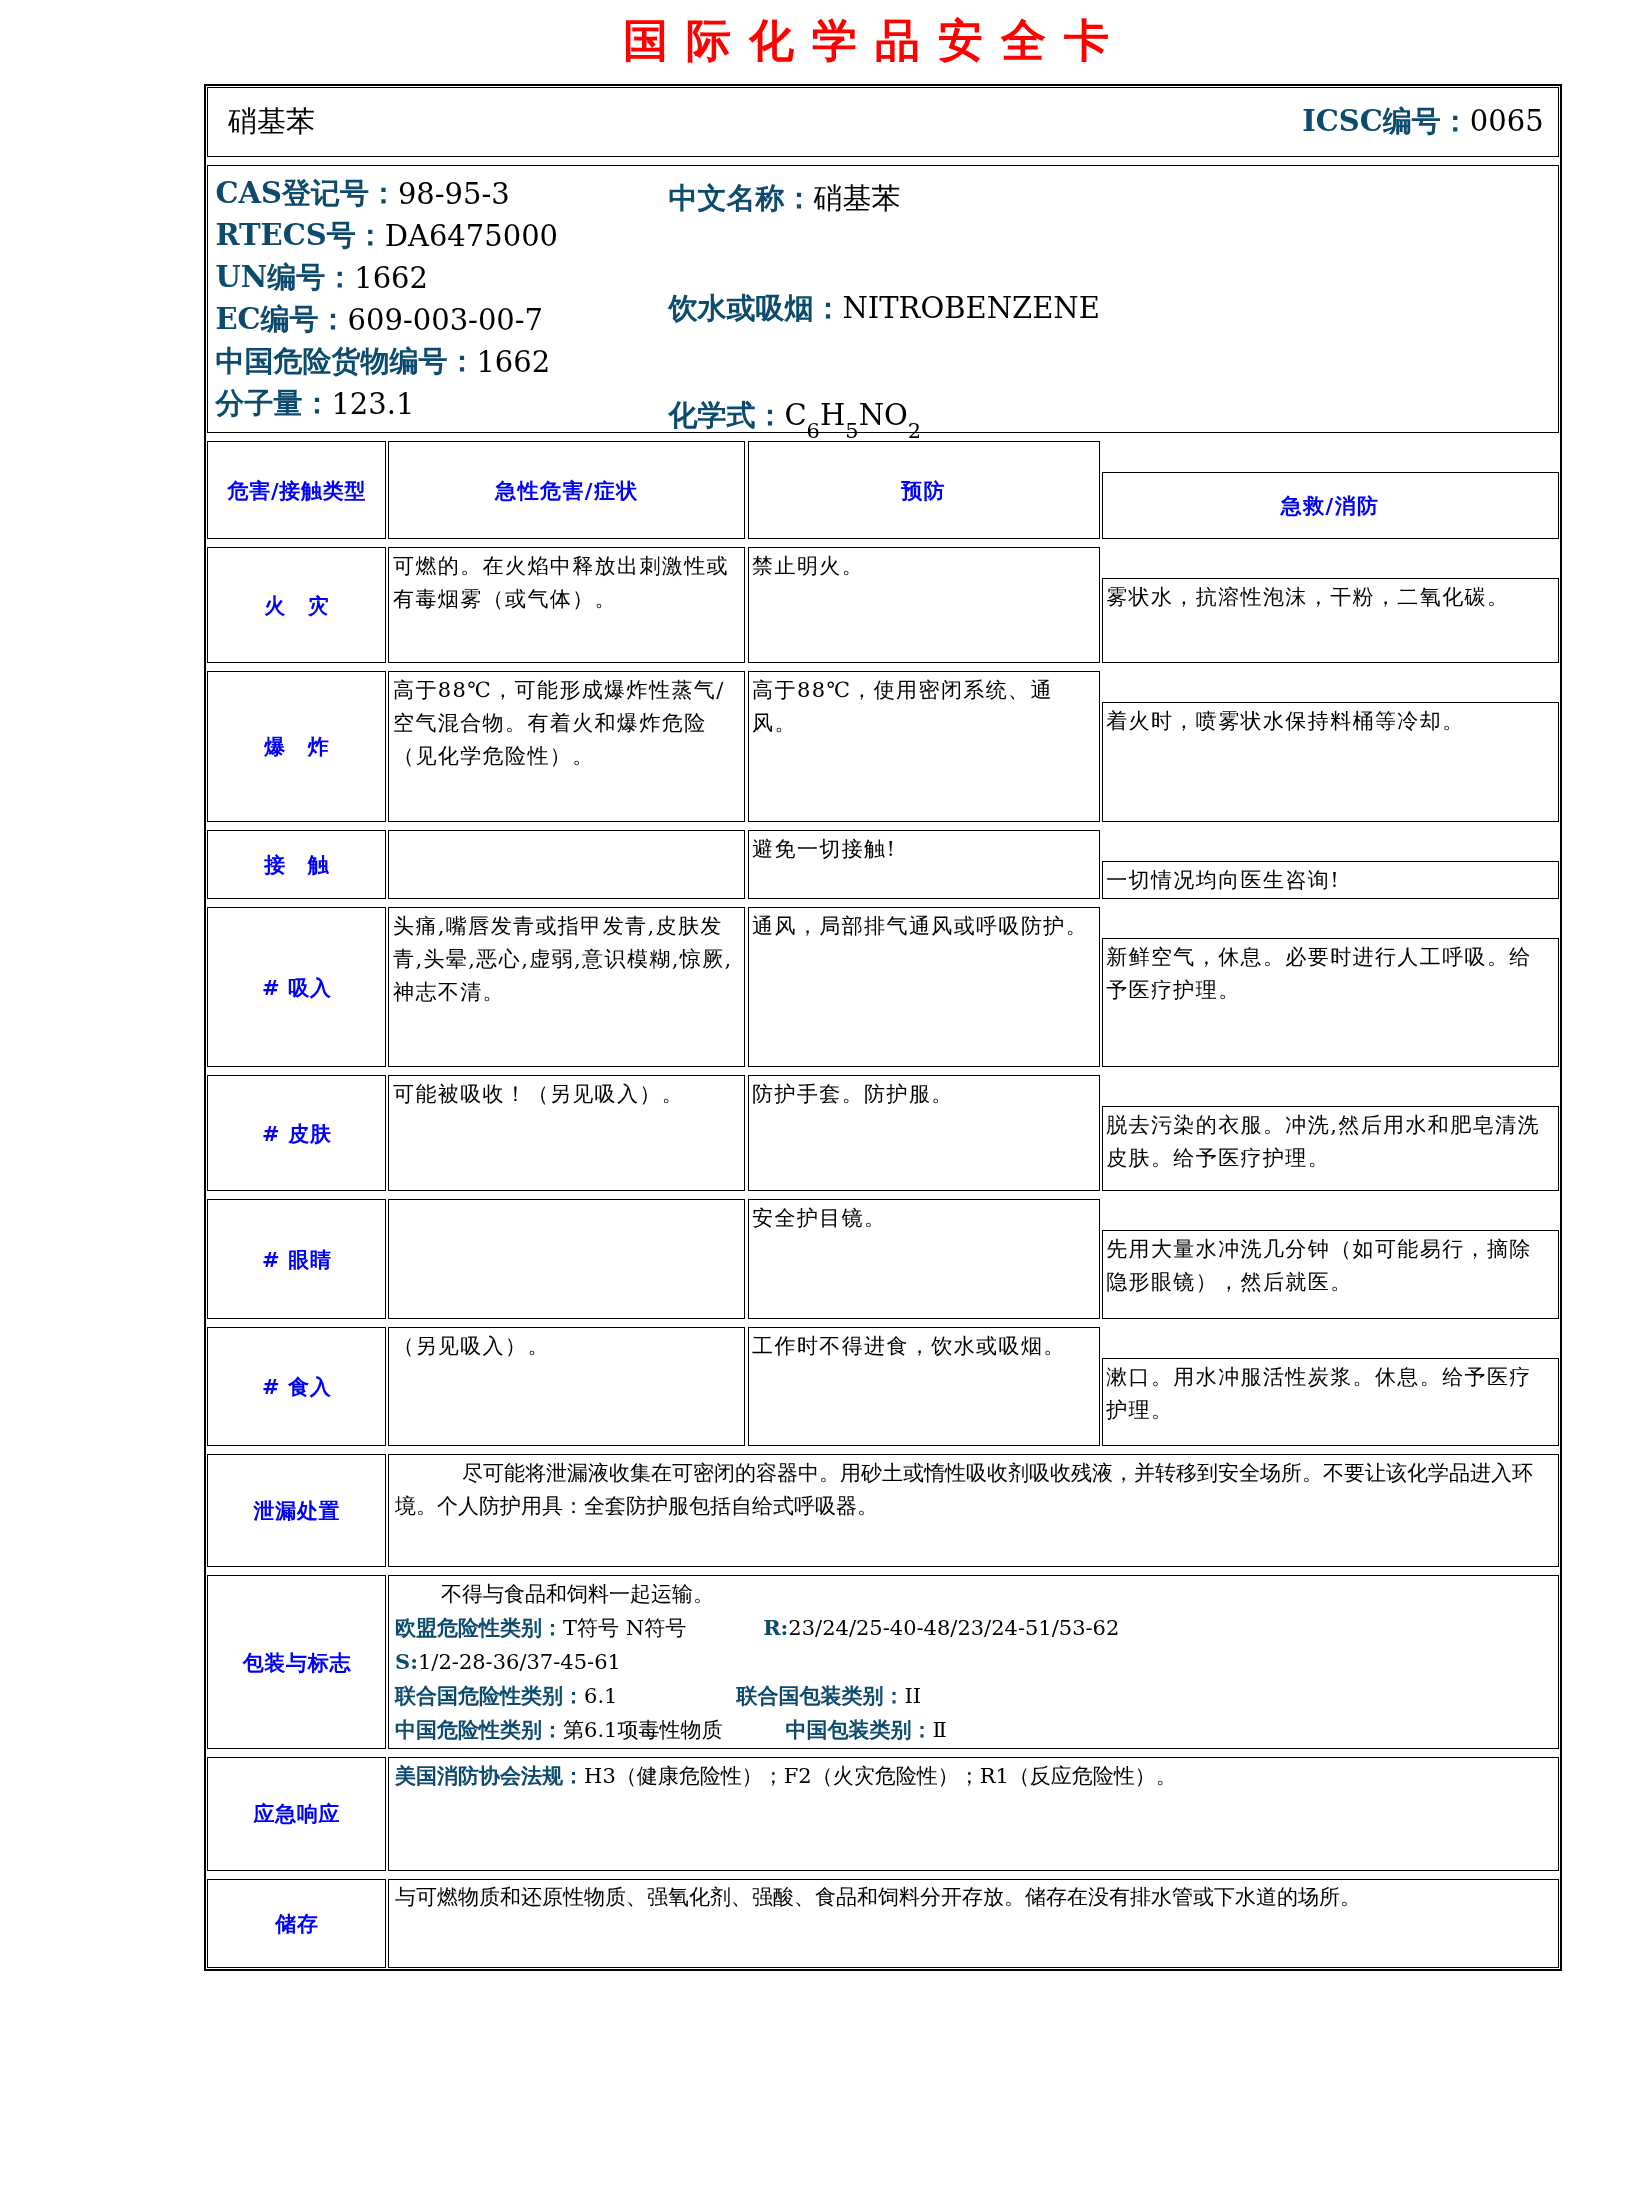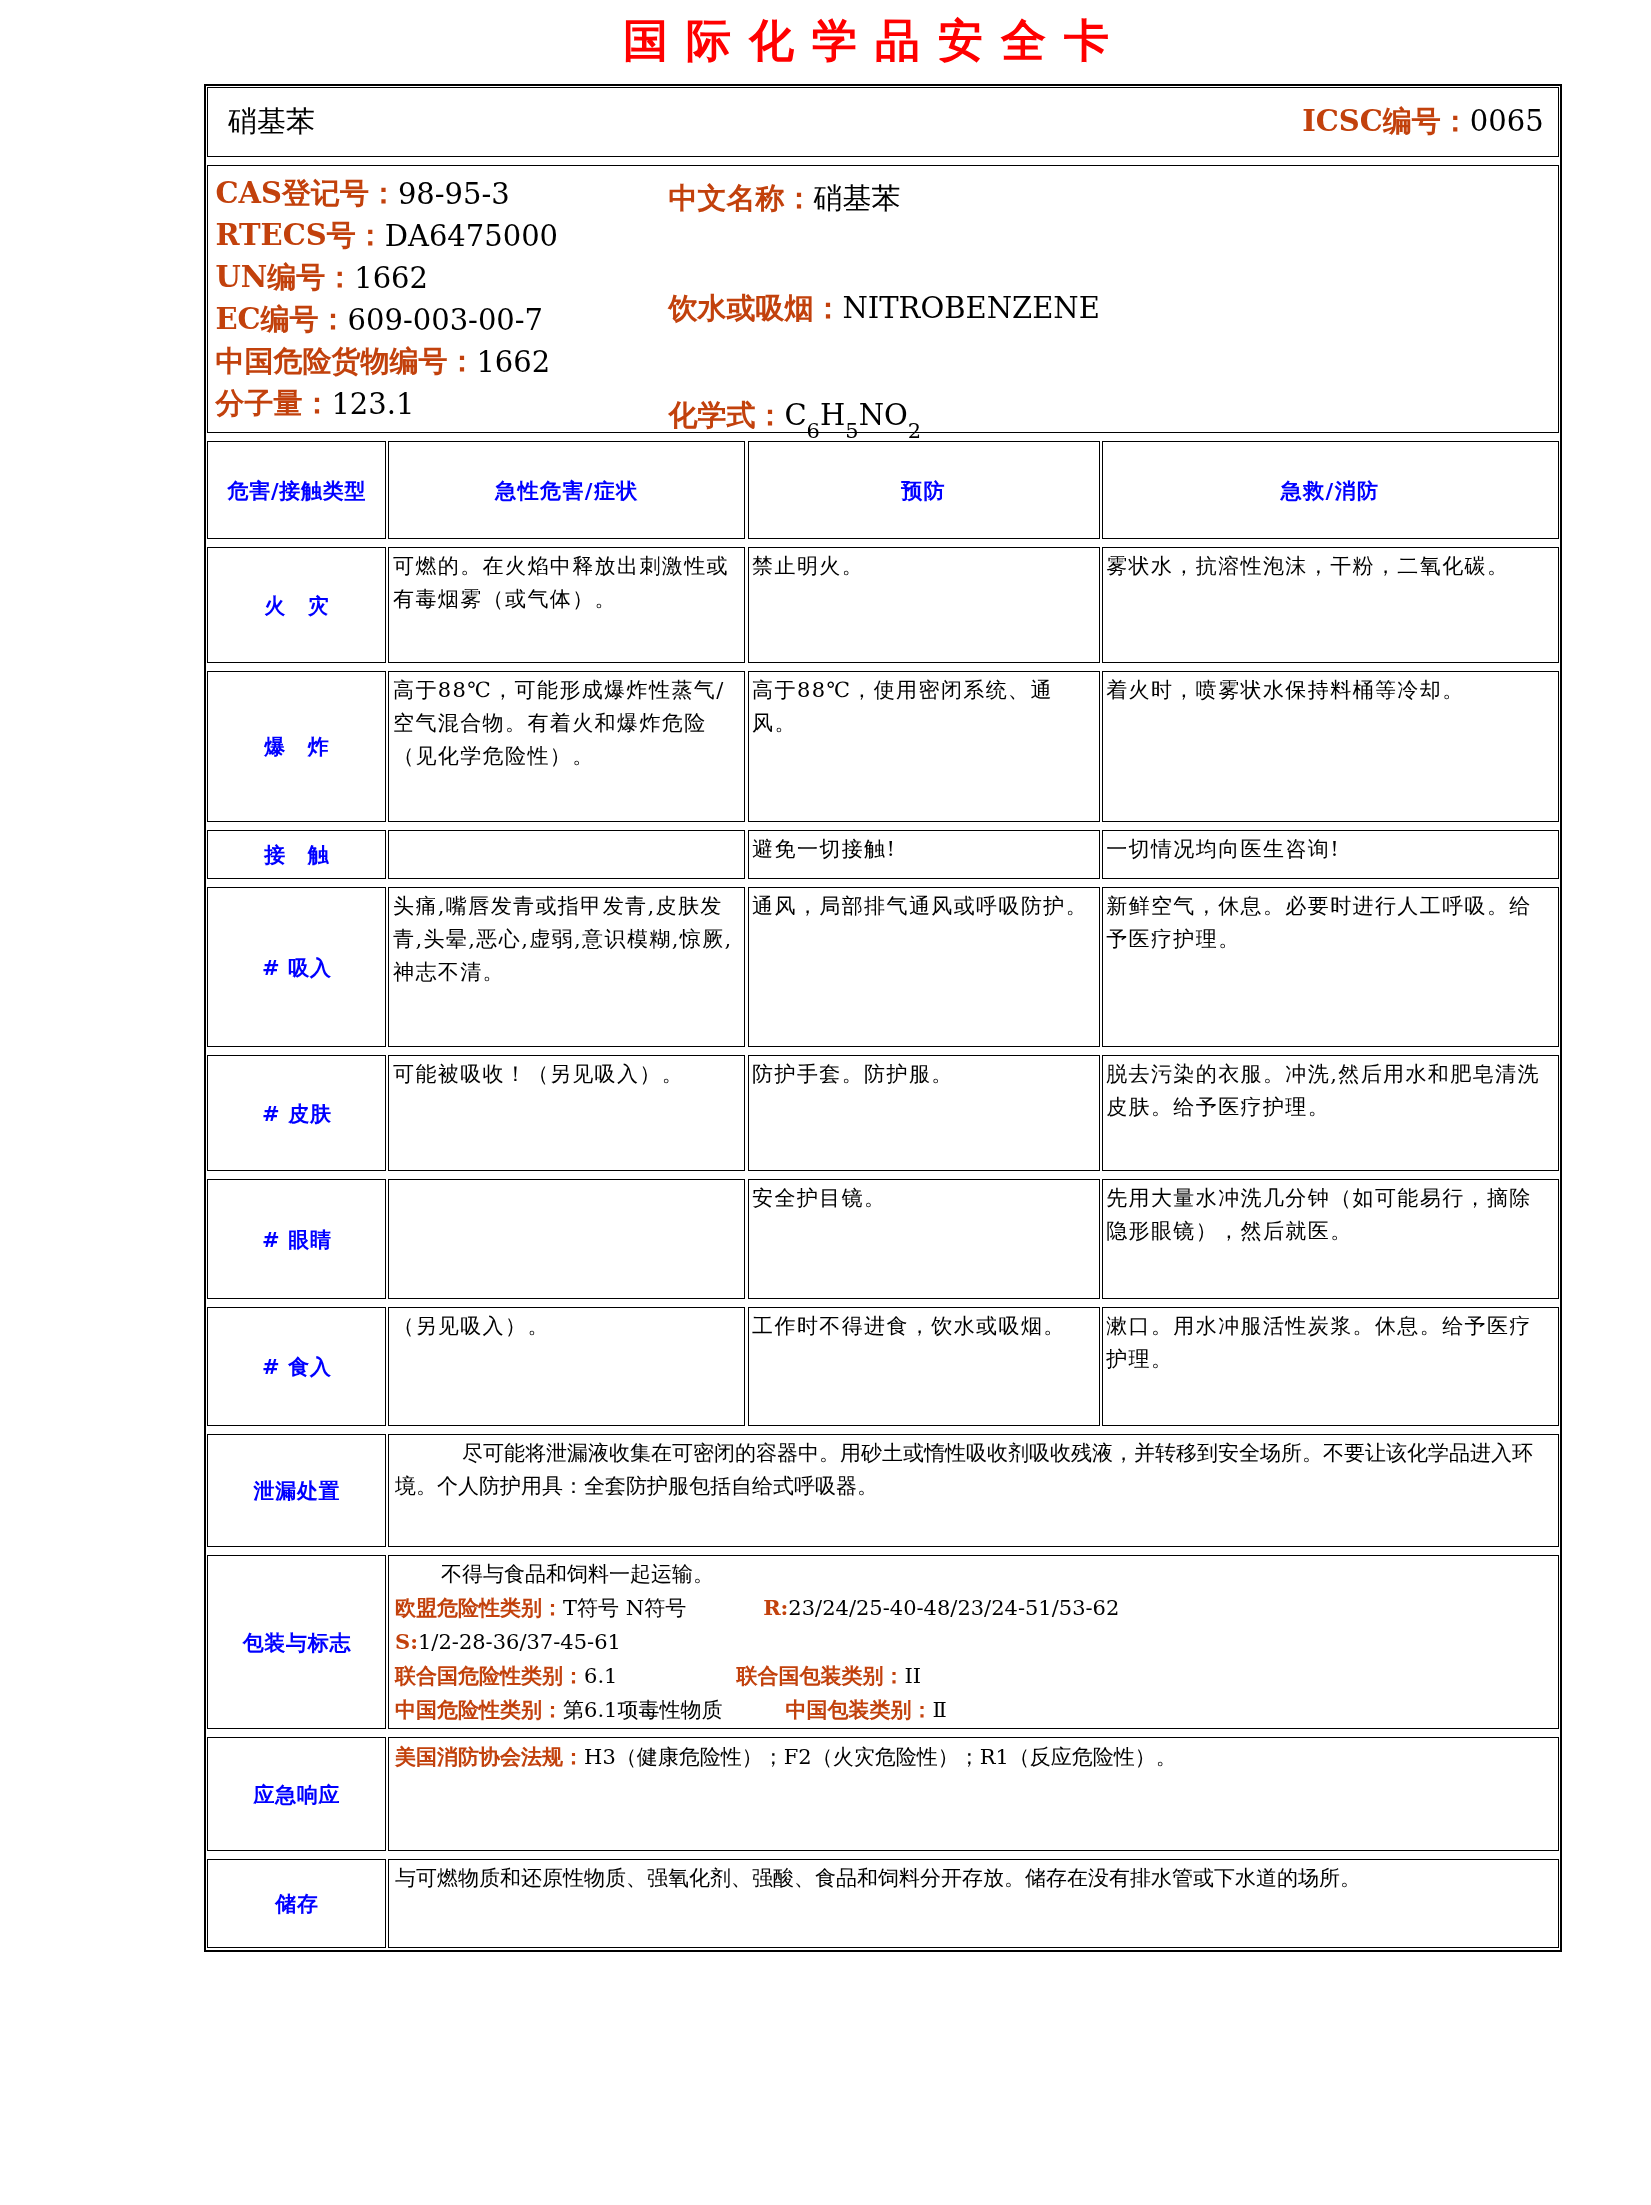--- a/index.html
+++ b/index.html
@@ -11,21 +11,21 @@
     position:absolute; top:11px; left:0; width:100%;
     text-align:center; color:#ff0000; font-weight:bold;
     font-size:45px; letter-spacing:18px; text-indent:18px; white-space:nowrap;margin-left:40px;
   }
   .card {
     position:absolute; left:204px; top:84px; width:1358px;
     box-sizing:border-box; border:2.8px solid #000; padding:1.4px;
     display:flex; flex-direction:column; gap:8px; background:#fff;
   }
   .sec { box-sizing:border-box; border:1.4px solid #000; background:#fff; }
-  .blue { color:#c2410c; font-weight:bold; }
+  .blue { color:#0c4a6e; font-weight:bold; }
 
   
   .doc-head {
     min-height:70px; display:flex; align-items:center; justify-content:space-between;
     padding:0 14px 0 19.5px; font-size:29px;
   }
 
   
   .info { min-height:265px; position:relative; padding:7px 0 7px 7px; font-size:29px; }
   .info-line { height:42px; display:flex; align-items:center; white-space:nowrap; }
@@ -37,21 +37,21 @@
   .trow { display:flex; gap:2.1px; }
   .cell {
     box-sizing:border-box; border:1.4px solid #000; background:#fff;
     padding:1.4px 3.5px; font-size:21px; line-height:33px; letter-spacing:1.4px;
     overflow:hidden;
   }
   .c1 { width:179px; flex:none; display:flex; align-items:center; justify-content:center;
         text-align:center; color:#0000ff; font-weight:bold; padding:1.4px; letter-spacing:0.7px; }
   .c2 { width:357px; flex:none; }
   .c3 { width:352px; flex:none; }
-  .c4 { flex:1; }
+  .c4 { flex:1;margin-top:31px; }
   .th { display:flex; align-items:center; justify-content:center; text-align:center;
         color:#0000ff; font-weight:bold; }
   .cspan { flex:1; letter-spacing:0; padding:1.4px 5.6px; }
   .ind-2 { text-indent:67px; }
   .pline { display:block; }
   .pl-ind { text-indent:46px; }
   .sp { display:inline-block; }
 </style>
 </head>
 <body>

